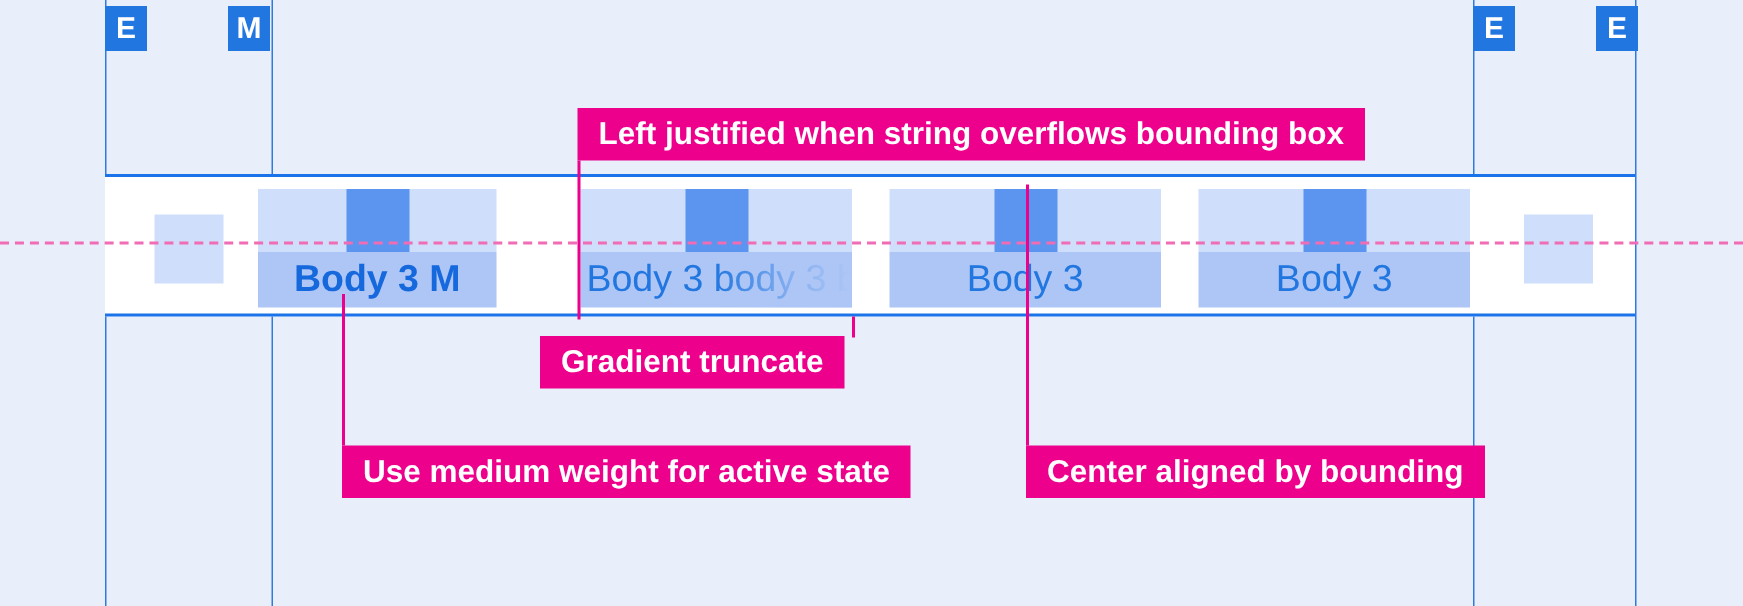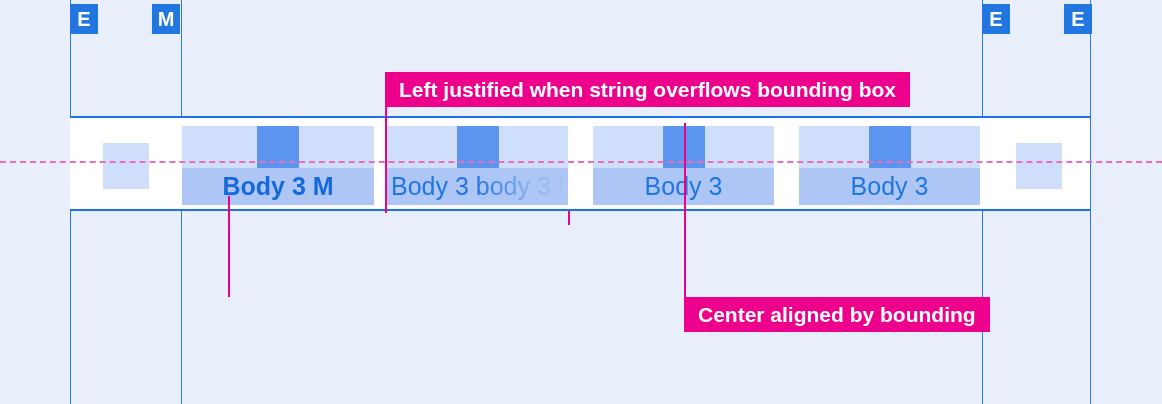--- a/index.html
+++ b/index.html
@@ -169,21 +169,21 @@
   <div class="marker" style="left:70px">E</div>
   <div class="marker" style="left:152px">M</div>
   <div class="marker" style="left:982px">E</div>
   <div class="marker" style="left:1064px">E</div>
 
   <div id="tabbar">
 
     <div class="edgecell" style="left:33px"></div>
     <div class="edgecell" style="left:946px"></div>
 
-    <div class="tabcell" style="left:112px;width:192px">
+    <div class="tabcell" style="left:102px;width:159px">
       <div class="boundbox"></div>
       <div class="iconsq"></div>
       <div class="textband">
         <div class="tablabel medium">Body 3 M</div>
       </div>
     </div>
 
     <div class="tabcell" style="left:317px;width:181px">
       <div class="boundbox"></div>
       <div class="iconsq"></div>
@@ -210,19 +210,21 @@
     </div>
 
   </div>
 
   <div id="centerline"></div>
 
   <div class="leader" style="left:385px;top:107px;height:106px"></div>
   <div class="callout" style="left:385px;top:72px">Left justified when string overflows bounding box</div>
 
   <div class="leader" style="left:568px;top:211px;height:14px"></div>
+  <div class="callout" style="left:360px;top:224px">Gradient truncate</div>
 
   <div class="leader" style="left:228px;top:196px;height:101px"></div>
+  <div class="callout" style="left:228px;top:297px">Use medium weight for active state</div>
 
   <div class="leader" style="left:684px;top:123px;height:174px"></div>
   <div class="callout" style="left:684px;top:297px">Center aligned by bounding</div>
 
 </div>
 
 </body></html>

